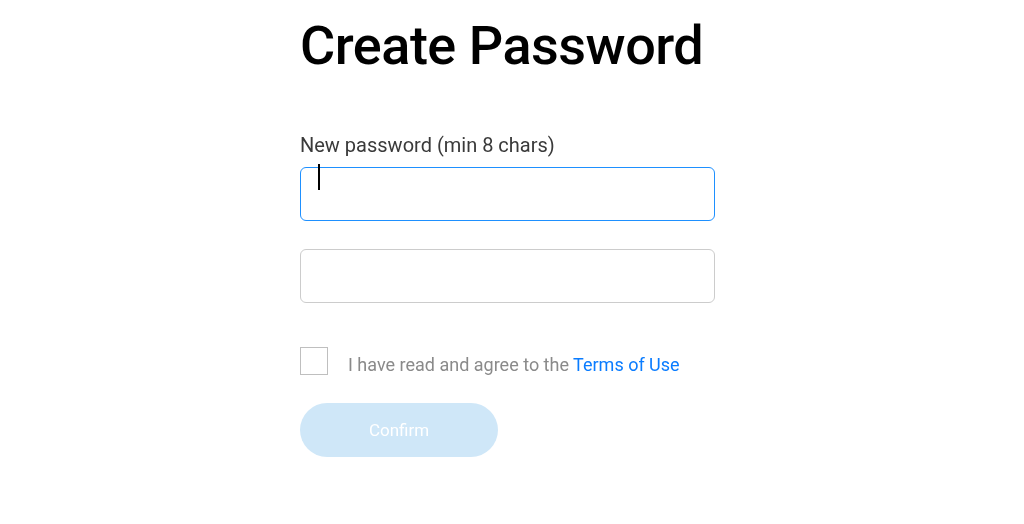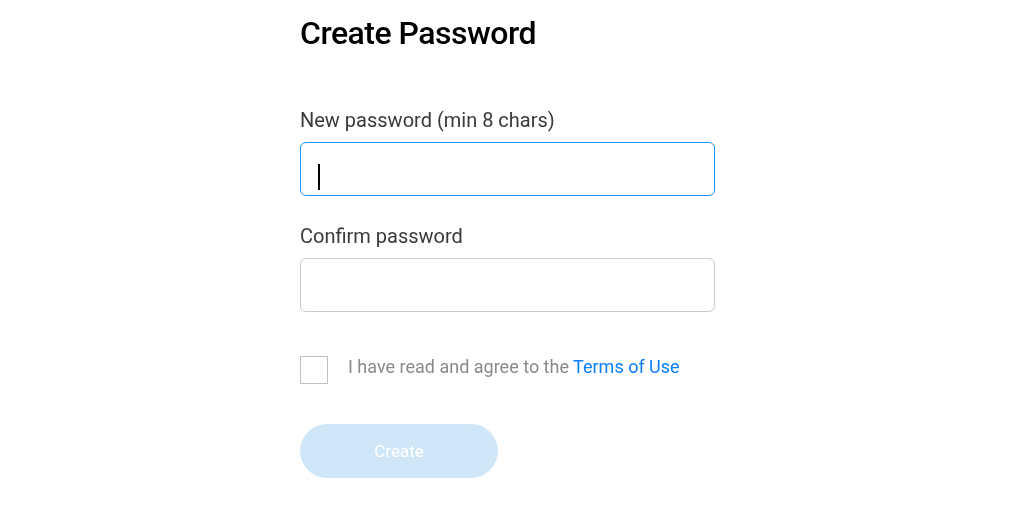--- a/index.html
+++ b/index.html
@@ -14,21 +14,21 @@
       height: 524px;
       position: relative;
     }
     .container {
       position: absolute;
       left: 300px;
       top: 14px;
       width: 420px;
     }
     .page-title {
-      font-size: 32px;
+      font-size: 54px;
       font-weight: 500;
       color: #000000;
       letter-spacing: -0.5px;
       margin-bottom: 56px;
     }
     .field-group {
       margin-bottom: 28px;
     }
     .field-label {
       font-size: 20px;
@@ -53,23 +53,23 @@
     .cursor {
       position: absolute;
       width: 1.5px;
       height: 26px;
       background: #000000;
       left: 318px;
       top: 164px;
     }
     .consent-row {
       display: flex;
-      align-items: flex-start;
+      align-items: flex-end;
       margin-top: 44px;
-      margin-bottom: 40px;
+      margin-bottom: 28px;
     }
     .checkbox {
       width: 28px;
       height: 28px;
       border: 1px solid #bfbfbf;
       background: #ffffff;
       margin-right: 20px;
       cursor: pointer;
       flex-shrink: 0;
     }
@@ -102,29 +102,28 @@
 
 <div class="container">
   <h1 class="page-title">Create Password</h1>
 
   <div class="field-group">
     <label class="field-label">New password (min 8 chars)</label>
     <input type="password" class="text-input focused" value="" style="">
   </div>
 
   <div class="field-group">
-    <label class="field-label">Confirm password</label>
     <input type="password" class="text-input" value="" style="">
   </div>
 
   <div class="consent-row">
     <div class="checkbox"></div>
     <span class="consent-text">
       <span>I have read and agree to the </span><a class="consent-link">Terms of Use</a>
     </span>
   </div>
 
   <button class="create-button">
-    <span>Create</span>
+    <span>Confirm</span>
   </button>
 </div>
 
 <div class="cursor"></div>
 
 </body></html>

